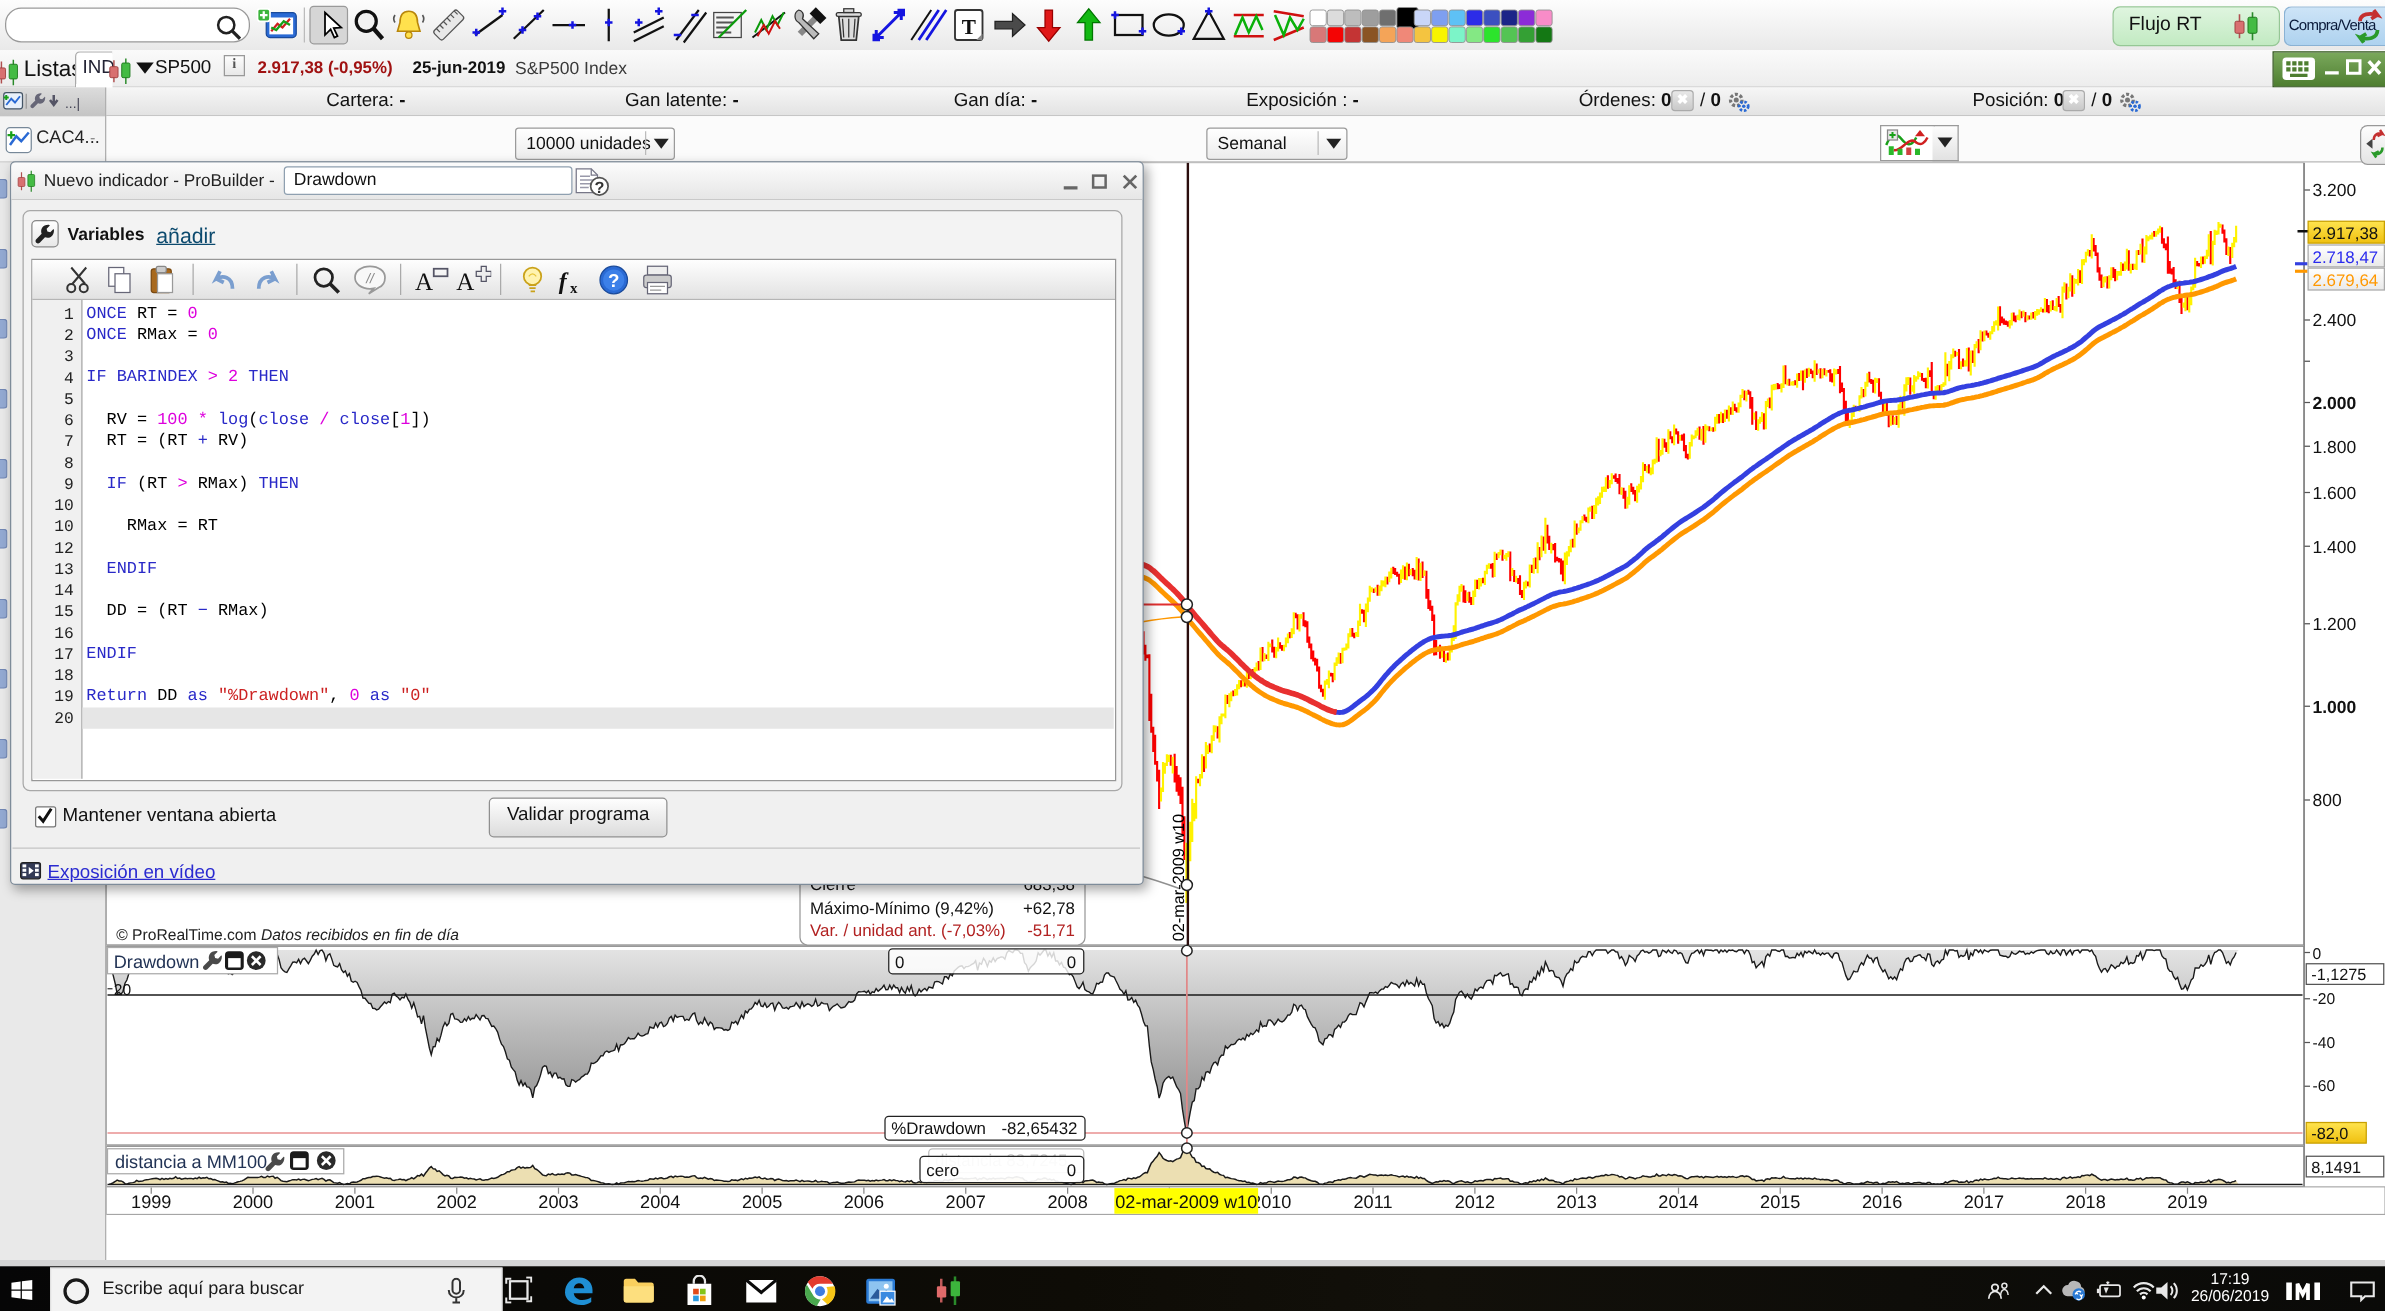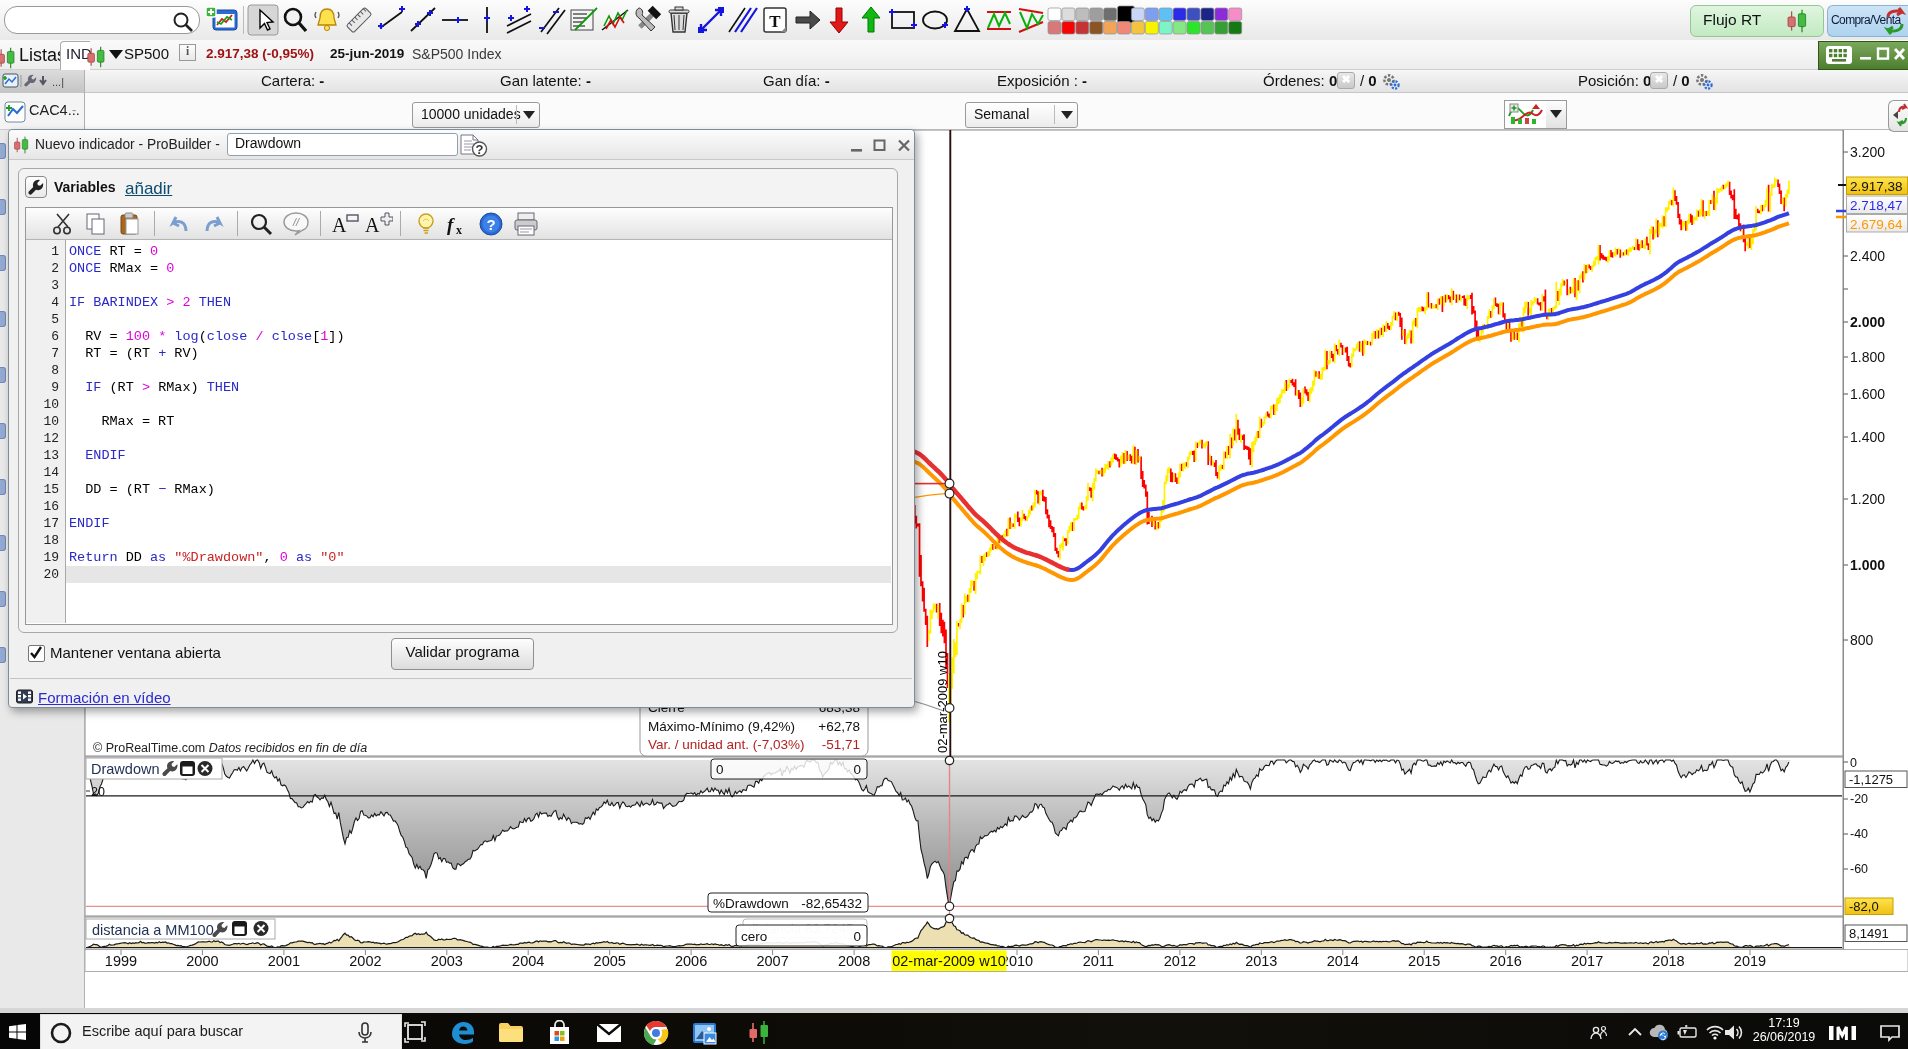--- a/index.html
+++ b/index.html
@@ -676,21 +676,21 @@
       <svg class="ab" style="left:7px;top:559px" width="17" height="16" viewBox="0 0 17 16">
         <rect x="0.5" y="1" width="16" height="13" rx="2" fill="#333a55" stroke="#222"></rect>
         <rect x="2" y="2.5" width="3" height="2.4" fill="#fff"></rect>
         <rect x="2" y="6" width="3" height="2.4" fill="#fff"></rect>
         <rect x="2" y="9.5" width="3" height="2.4" fill="#fff"></rect>
         <rect x="12" y="2.5" width="3" height="2.4" fill="#fff"></rect>
         <rect x="12" y="6" width="3" height="2.4" fill="#fff"></rect>
         <rect x="12" y="9.5" width="3" height="2.4" fill="#fff"></rect>
         <path d="M7 4.5 l4 3 -4 3 Z" fill="#fff"></path>
       </svg>
-      <div id="flink">Formación en vídeo</div>
+      <div id="flink">Exposición en vídeo</div>
     </div>
     <div id="btoolbar" class="ab">
       <div id="shareb">
         <svg style="position:absolute;left:7px;top:4px" width="18" height="18" viewBox="0 0 18 18">
           <circle cx="4" cy="9" r="2.4" fill="#fff"></circle>
           <circle cx="13" cy="3.5" r="2.4" fill="#fff"></circle>
           <circle cx="13" cy="14.5" r="2.4" fill="#fff"></circle>
           <path d="M4 9 L13 3.5 M4 9 L13 14.5" stroke="#fff" stroke-width="1.6"></path>
         </svg>
         <span style="position:absolute;left:26px;top:6px">Compartir</span>

